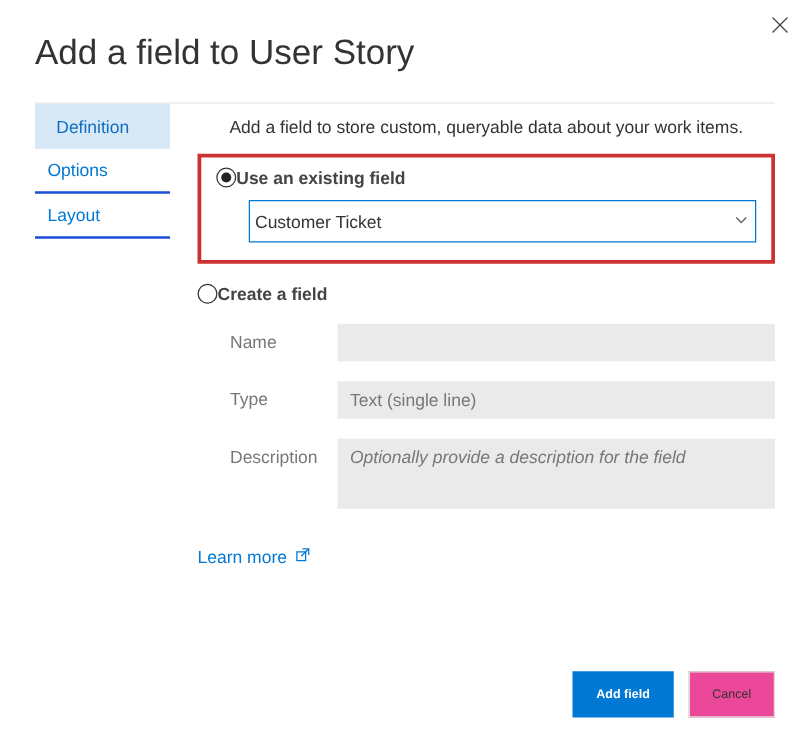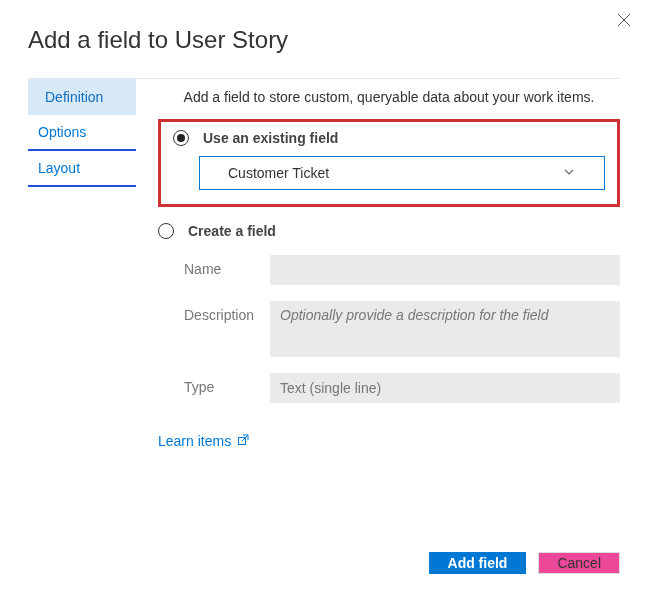--- a/index.html
+++ b/index.html
@@ -27,21 +27,21 @@
     right: 12px;
     width: 24px;
     height: 24px;
     display: flex;
     align-items: center;
     justify-content: center;
     cursor: pointer;
     color: #444;
   }
   .dialog-title {
-    font-size: 24px;
+    font-size: 28px;
     font-weight: 300;
     color: #333;
     margin: 14px 28px 24px 28px;
   }
   .divider {
     border-top: 1px solid #e6e6e6;
     margin: 0 28px;
   }
   .body-row {
     display: flex;
@@ -80,21 +80,21 @@
     text-align: center;
   }
   .highlight-box {
     border: 3px solid #cc3232;
     padding: 8px 12px 14px 12px;
     margin-bottom: 16px;
   }
   .radio-row {
     display: flex;
     align-items: center;
-    gap: 14px;
+    gap: 0;
   }
   .radio-outline {
     width: 16px;
     height: 16px;
     border-radius: 50%;
     border: 1px solid #333;
     position: relative;
     flex: 0 0 16px;
     cursor: pointer;
   }
@@ -111,21 +111,21 @@
     color: #444;
   }
   .select-box {
     margin-top: 10px;
     margin-left: 26px;
     border: 1px solid #0078d4;
     height: 34px;
     display: flex;
     align-items: center;
     justify-content: space-between;
-    padding: 0 28px;
+    padding: 0 4px;
     cursor: pointer;
   }
   .select-box .chev {
     color: #666;
   }
   .create-section {
     margin-left: 0;
   }
   .form-row {
     display: flex;
@@ -166,26 +166,26 @@
     font-size: 14px;
   }
   .footer {
     position: absolute;
     bottom: 18px;
     right: 28px;
     display: flex;
     gap: 12px;
   }
   .btn {
-    height: 22px;
+    height: 37px;
     padding: 0 18px;
     display: flex;
     align-items: center;
     justify-content: center;
-    font-size: 14px;
+    font-size: 10px;
     cursor: pointer;
     border: 1px solid transparent;
   }
   .btn-primary {
     background: #0078d4;
     color: #fff;
     font-weight: 600;
   }
   .btn-secondary {
     background: #ec4899;
@@ -241,36 +241,36 @@
         </div>
 
         <div class="form-row">
           <div class="form-label">Name</div>
           <div class="form-control">
             <span></span>
           </div>
         </div>
 
         <div class="form-row">
+          <div class="form-label">Type</div>
+          <div class="form-control">
+            <span>Text (single line)</span>
+          </div>
+        </div>
+
+        <div class="form-row">
           <div class="form-label">Description</div>
           <div class="form-control textarea">
             <span>Optionally provide a description for the field</span>
           </div>
         </div>
-
-        <div class="form-row">
-          <div class="form-label">Type</div>
-          <div class="form-control">
-            <span>Text (single line)</span>
-          </div>
-        </div>
       </div>
 
       <div class="learn-more">
-        <span>Learn items</span>
+        <span>Learn more</span>
         <span>
           <svg width="12" height="12" viewBox="0 0 12 12">
               <rect x="1.5" y="3.5" width="7" height="7" fill="none" stroke="#0078d4" stroke-width="1"></rect>
               <polyline points="6,1 11,1 11,6" fill="none" stroke="#0078d4" stroke-width="1"></polyline>
               <line x1="11" y1="1" x2="5" y2="7" stroke="#0078d4" stroke-width="1"></line>
             </svg>
         </span>
       </div>
 
     </div>

